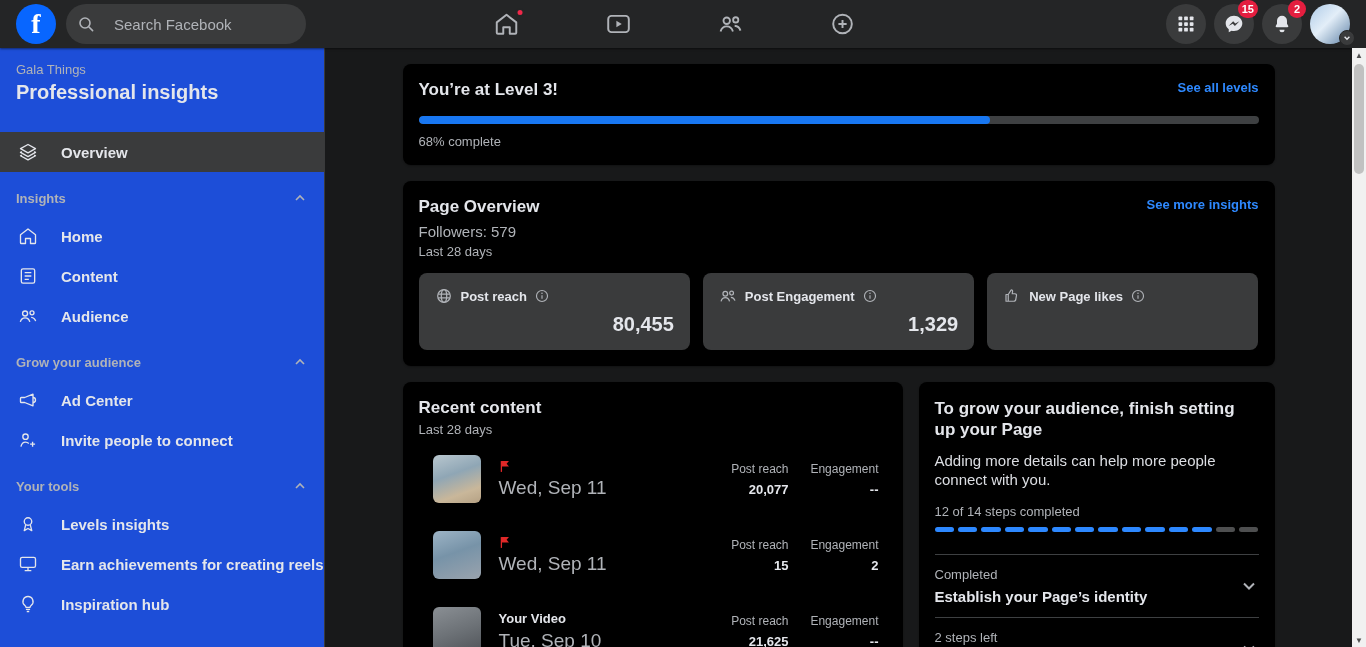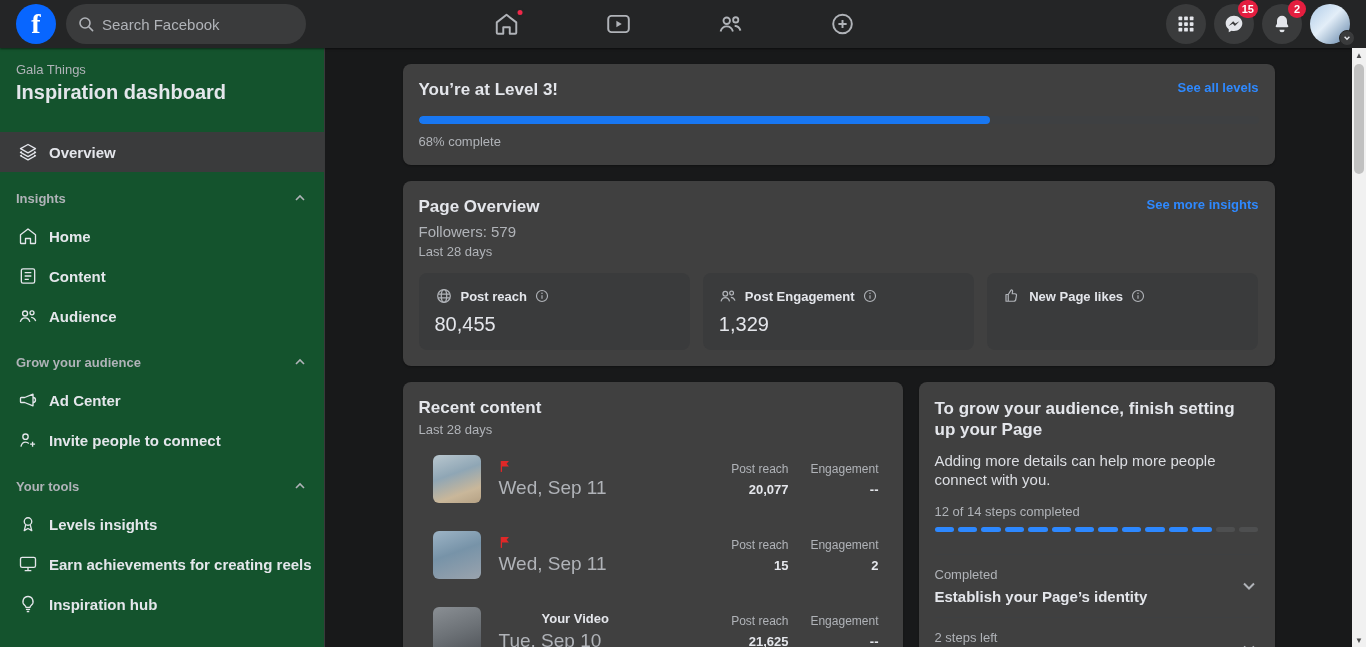--- a/index.html
+++ b/index.html
@@ -18,21 +18,21 @@
     padding:0 16px; box-shadow:0 1px 2px rgba(0,0,0,.5); z-index:20;
   }
   .topbar-left { display:flex; align-items:center; gap:10px; }
   .fb-logo {
     width:40px; height:40px; border-radius:50%; background:#0866ff;
     color:#fff; font-weight:bold; font-size:28px; display:flex;
     align-items:center; justify-content:center; cursor:pointer;
     font-family:"Liberation Serif", serif; line-height:1;
   }
   .search-pill {
-    display:flex; align-items:center; gap:8px;
+    display:flex; align-items:center; gap:20px;
     width:240px; height:40px; background:#3a3b3c; border-radius:20px;
     padding:0 12px;
   }
   .search-pill input {
     background:transparent; border:none; outline:none; color:#e4e6eb;
     font-size:15px; width:100%; font-family:"Liberation Sans", sans-serif;
   }
   .search-pill input::placeholder { color:#b0b3b8; }
 
   .topbar-center {
@@ -67,47 +67,47 @@
   }
   .avatar-chev {
     position:absolute; right:-5px; bottom:-2px; width:16px; height:16px;
     border-radius:50%; background:#3a3b3c; border:1px solid #242526;
     display:flex; align-items:center; justify-content:center;
   }
 
   
   .sidebar {
     position:absolute; top:48px; left:0; bottom:0; width:325px;
-    background:#14532d; border-right:1px solid #393a3b; overflow:hidden;
+    background:#1d4ed8; border-right:1px solid #393a3b; overflow:hidden;
   }
   .sb-head { padding:14px 16px 10px 16px; }
   .sb-pagename { font-size:13px; color:#b0b3b8; margin-bottom:4px; }
   .sb-title { font-size:20px; font-weight:bold; color:#e4e6eb; }
   .sb-item {
-    display:flex; align-items:center; gap:9px; height:40px;
+    display:flex; align-items:center; gap:21px; height:40px;
     padding:0 16px; cursor:pointer; font-size:15px; font-weight:600;
     white-space:nowrap; overflow:hidden;
   }
   .sb-item.selected { background:#3a3b3c; }
   .sb-item.overview { margin-top:18px; }
   .sb-icon { width:24px; height:24px; display:flex; align-items:center; justify-content:center; flex-shrink:0; }
   .sb-section-head {
     display:flex; align-items:center; justify-content:space-between;
     padding:0 16px; height:36px; margin-top:8px; cursor:pointer;
   }
   .sb-section-label { font-size:13px; font-weight:600; color:#b0b3b8; }
 
   
   .main {
     position:absolute; top:48px; left:325px; right:14px; bottom:0;
     overflow:hidden;
   }
   .content-col { width:872px; margin:16px auto 0 auto; }
   .card {
-    background:#404040; border-radius:8px; padding:16px;
+    background:#000000; border-radius:8px; padding:16px;
     box-shadow:0 1px 2px rgba(0,0,0,.3); margin-bottom:16px;
   }
   .card-head { display:flex; align-items:flex-start; justify-content:space-between; }
   .card-title { font-size:17px; font-weight:bold; color:#e4e6eb; }
   .link { font-size:13px; color:#2e89ff; cursor:pointer; font-weight:600; }
 
   
   .progress-track {
     margin-top:16px; height:8px; border-radius:4px; background:#3e4042;
     overflow:hidden;
@@ -117,35 +117,35 @@
 
   
   .po-sub { margin-top:6px; font-size:15px; color:#b0b3b8; }
   .po-period { margin-top:4px; font-size:13px; color:#b0b3b8; }
   .stat-row { display:flex; gap:13px; margin-top:14px; }
   .stat-box {
     flex:1; background:#3a3b3c; border-radius:8px; padding:14px 16px;
     cursor:pointer;
   }
   .stat-head { display:flex; align-items:center; gap:8px; font-size:13px; font-weight:600; color:#e4e6eb; }
-  .stat-value { margin-top:8px; font-size:20px; font-weight:normal; color:#e4e6eb; }
+  .stat-value { margin-top:8px; font-size:20px; font-weight:bold; color:#e4e6eb;text-align:right; }
 
   
   .bottom-row { display:flex; gap:16px; align-items:flex-start; }
   .recent-card { width:500px; min-height:320px; margin-bottom:0; }
   .grow-card { width:356px; min-height:340px; margin-bottom:0; }
   .rc-period { margin-top:4px; font-size:13px; color:#b0b3b8; }
   .rc-rows { margin-top:18px; display:flex; flex-direction:column; gap:28px; }
   .rc-row { display:flex; align-items:center; padding:0 8px 0 14px; cursor:pointer; }
   .thumb { width:48px; height:48px; border-radius:6px; flex-shrink:0; }
   .thumb.t1 { background:linear-gradient(160deg,#b9c7cf 0%,#8fa6b5 40%,#c9b79a 75%,#b5a184 100%); }
   .thumb.t2 { background:linear-gradient(160deg,#9db4c6 0%,#7793a8 45%,#9aa3ad 100%); }
   .thumb.t3 { background:linear-gradient(160deg,#8a8f94 0%,#6d7277 50%,#4e5257 100%); }
   .rc-meta { margin-left:18px; display:flex; flex-direction:column; gap:4px; min-width:0; }
-  .rc-title { font-size:13px; font-weight:bold; color:#e4e6eb;margin-left:43px; }
+  .rc-title { font-size:13px; font-weight:bold; color:#e4e6eb; }
   .rc-date { font-size:19px; color:#b0b3b8; }
   .rc-stats { margin-left:auto; display:flex; gap:18px; }
   .rc-stat { width:72px; text-align:right; }
   .rc-stat-label { font-size:12px; color:#b0b3b8; }
   .rc-stat-value { font-size:13px; font-weight:bold; color:#e4e6eb; margin-top:6px; }
 
   
   .grow-title { font-size:17px; font-weight:bold; line-height:1.25; }
   .grow-desc { margin-top:10px; font-size:15px; color:#dcdee3; line-height:1.3; }
   .steps-label { margin-top:14px; font-size:13px; color:#b0b3b8; }
@@ -262,21 +262,21 @@
             <polyline points="2,3.5 5,6.5 8,3.5"></polyline>
           </svg>
       </div>
     </div>
   </div>
 </header>
 
 <aside class="sidebar">
   <div class="sb-head">
     <div class="sb-pagename">Gala Things</div>
-    <h1 class="sb-title">Inspiration dashboard</h1>
+    <h1 class="sb-title">Professional insights</h1>
   </div>
 
   <div class="sb-item selected overview">
     <span class="sb-icon">
       <svg width="20" height="20" viewBox="0 0 24 24" fill="none" stroke="#e4e6eb" stroke-width="1.6" stroke-linejoin="round">
           <path d="M12 3 21 8l-9 5-9-5z"></path>
           <path d="M4.6 11.6 3 12.5l9 5 9-5-1.6-.9"></path>
           <path d="M4.6 15.6 3 16.5l9 5 9-5-1.6-.9"></path>
         </svg>
     </span>

